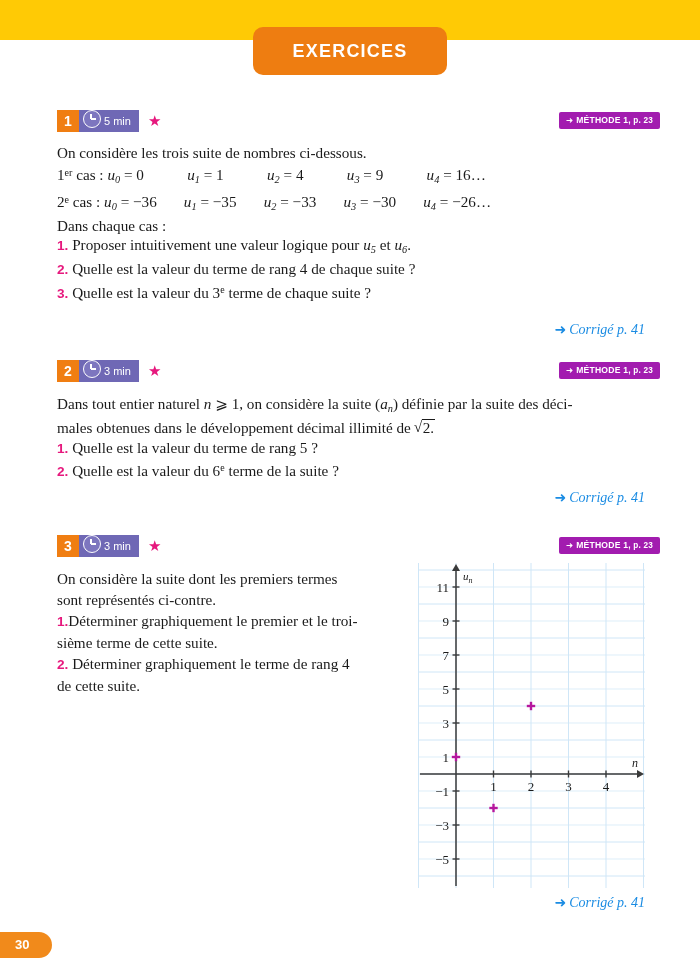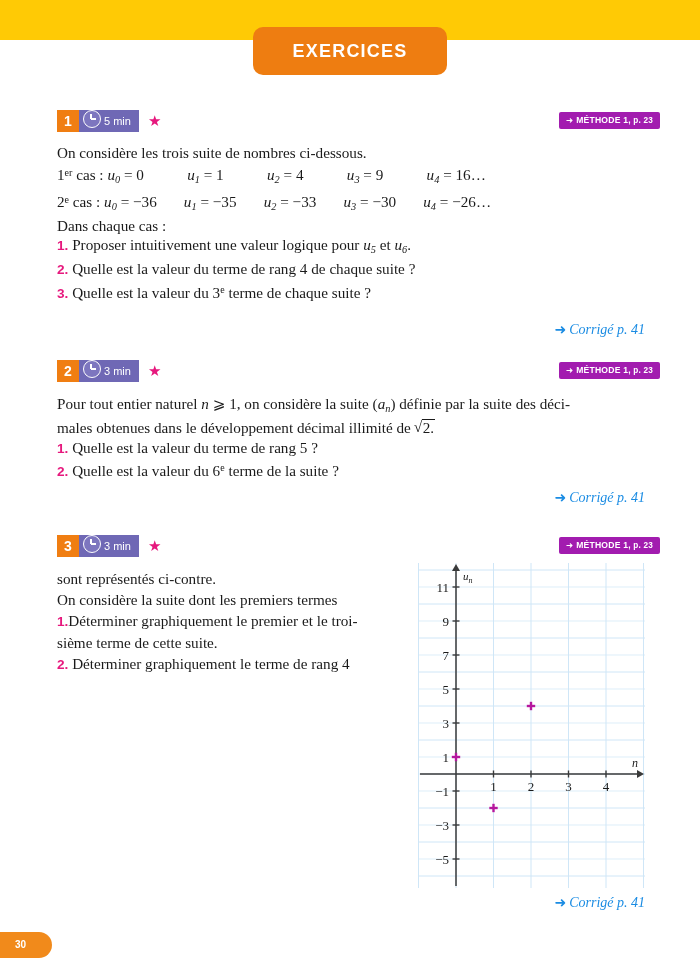--- a/index.html
+++ b/index.html
@@ -63,21 +63,21 @@
     position:absolute;color:#1b8ce3;font-style:italic;font-size:14px;
     font-family:"Liberation Serif",serif;white-space:nowrap;
   }
   .corrige .arw{font-style:normal;font-family:"DejaVu Sans",sans-serif;font-weight:bold;margin-right:3px;}
 
   
   #graph-box{position:absolute;left:418px;top:563px;width:227px;height:325px;}
   .page-tab{
     position:absolute;left:0;top:932px;width:52px;height:26px;background:#f18a1b;
     border-top-right-radius:13px;border-bottom-right-radius:13px;
-    color:#fff;font-family:"Liberation Sans",sans-serif;font-weight:bold;font-size:10px;
+    color:#fff;font-family:"Liberation Sans",sans-serif;font-weight:bold;font-size:13px;
     line-height:26px;padding-left:15px;box-sizing:border-box;
   }
 </style>
 </head>
 <body>
 
 <div class="top-banner"></div>
 <div class="title-pill">
   <span>EXERCICES</span>
 </div>
@@ -137,21 +137,21 @@
 <div class="ex-head" style="top:360px;">
   <span class="num-badge">2</span><span class="time-chip"><span class="clock"></span><span>3 min</span></span><span class="star">★</span>
 </div>
 <div class="method-btn" style="top:362px;">
   <span class="arw">➜</span><span>MÉTHODE 1,</span>
   <span class="pg">p. 23</span>
 </div>
 
 <div class="body-text" style="left:57px;top:394px;width:588px;">
   <div>
-    <span>Pour tout entier naturel </span><span class="mathi">n</span><span> ⩾ 1, on considère la suite (</span><span class="mathi">a</span><sub>n</sub><span>) définie par la suite des déci-</span>
+    <span>Dans tout entier naturel </span><span class="mathi">n</span><span> ⩾ 1, on considère la suite (</span><span class="mathi">a</span><sub>n</sub><span>) définie par la suite des déci-</span>
   </div>
   <div>
     <span>males obtenues dans le développement décimal illimité de </span><span class="sqrt"><span>2.</span></span>
   </div>
   <div>
     <span class="qnum">1.</span>
     <span>Quelle est la valeur du terme de rang 5 ?</span>
   </div>
   <div>
     <span class="qnum">2.</span>
@@ -165,30 +165,31 @@
 
 <div class="ex-head" style="top:535px;">
   <span class="num-badge">3</span><span class="time-chip"><span class="clock"></span><span>3 min</span></span><span class="star">★</span>
 </div>
 <div class="method-btn" style="top:537px;">
   <span class="arw">➜</span><span>MÉTHODE 1,</span>
   <span class="pg">p. 23</span>
 </div>
 
 <div class="body-text" style="left:57px;top:568px;width:345px;text-align:justify;line-height:21px;">
+  <div style="text-align:justify;">On considère la suite dont les premiers termes</div>
   <div>sont représentés ci-contre.</div>
-  <div style="text-align:justify;">On considère la suite dont les premiers termes</div>
   <div>
     <span class="qnum">1.</span><span>Déterminer graphiquement le premier et le troi-</span>
   </div>
   <div>sième terme de cette suite.</div>
   <div>
     <span class="qnum">2.</span>
     <span>Déterminer graphiquement le terme de rang 4</span>
   </div>
+  <div>de cette suite.</div>
 </div>
 
 <div id="graph-box"><svg width="227" height="325">
       <g>
         <line x1="0" x2="227" y1="364" y2="364" stroke="#cfe6f7" stroke-width="0.7"></line>
         <line x1="0" x2="227" y1="347" y2="347" stroke="#cfe6f7" stroke-width="1"></line>
         <line x1="0" x2="227" y1="330" y2="330" stroke="#cfe6f7" stroke-width="0.7"></line>
         <line x1="0" x2="227" y1="313" y2="313" stroke="#cfe6f7" stroke-width="1"></line>
         <line x1="0" x2="227" y1="296" y2="296" stroke="#cfe6f7" stroke-width="0.7"></line>
         <line x1="0" x2="227" y1="279" y2="279" stroke="#cfe6f7" stroke-width="1"></line>

